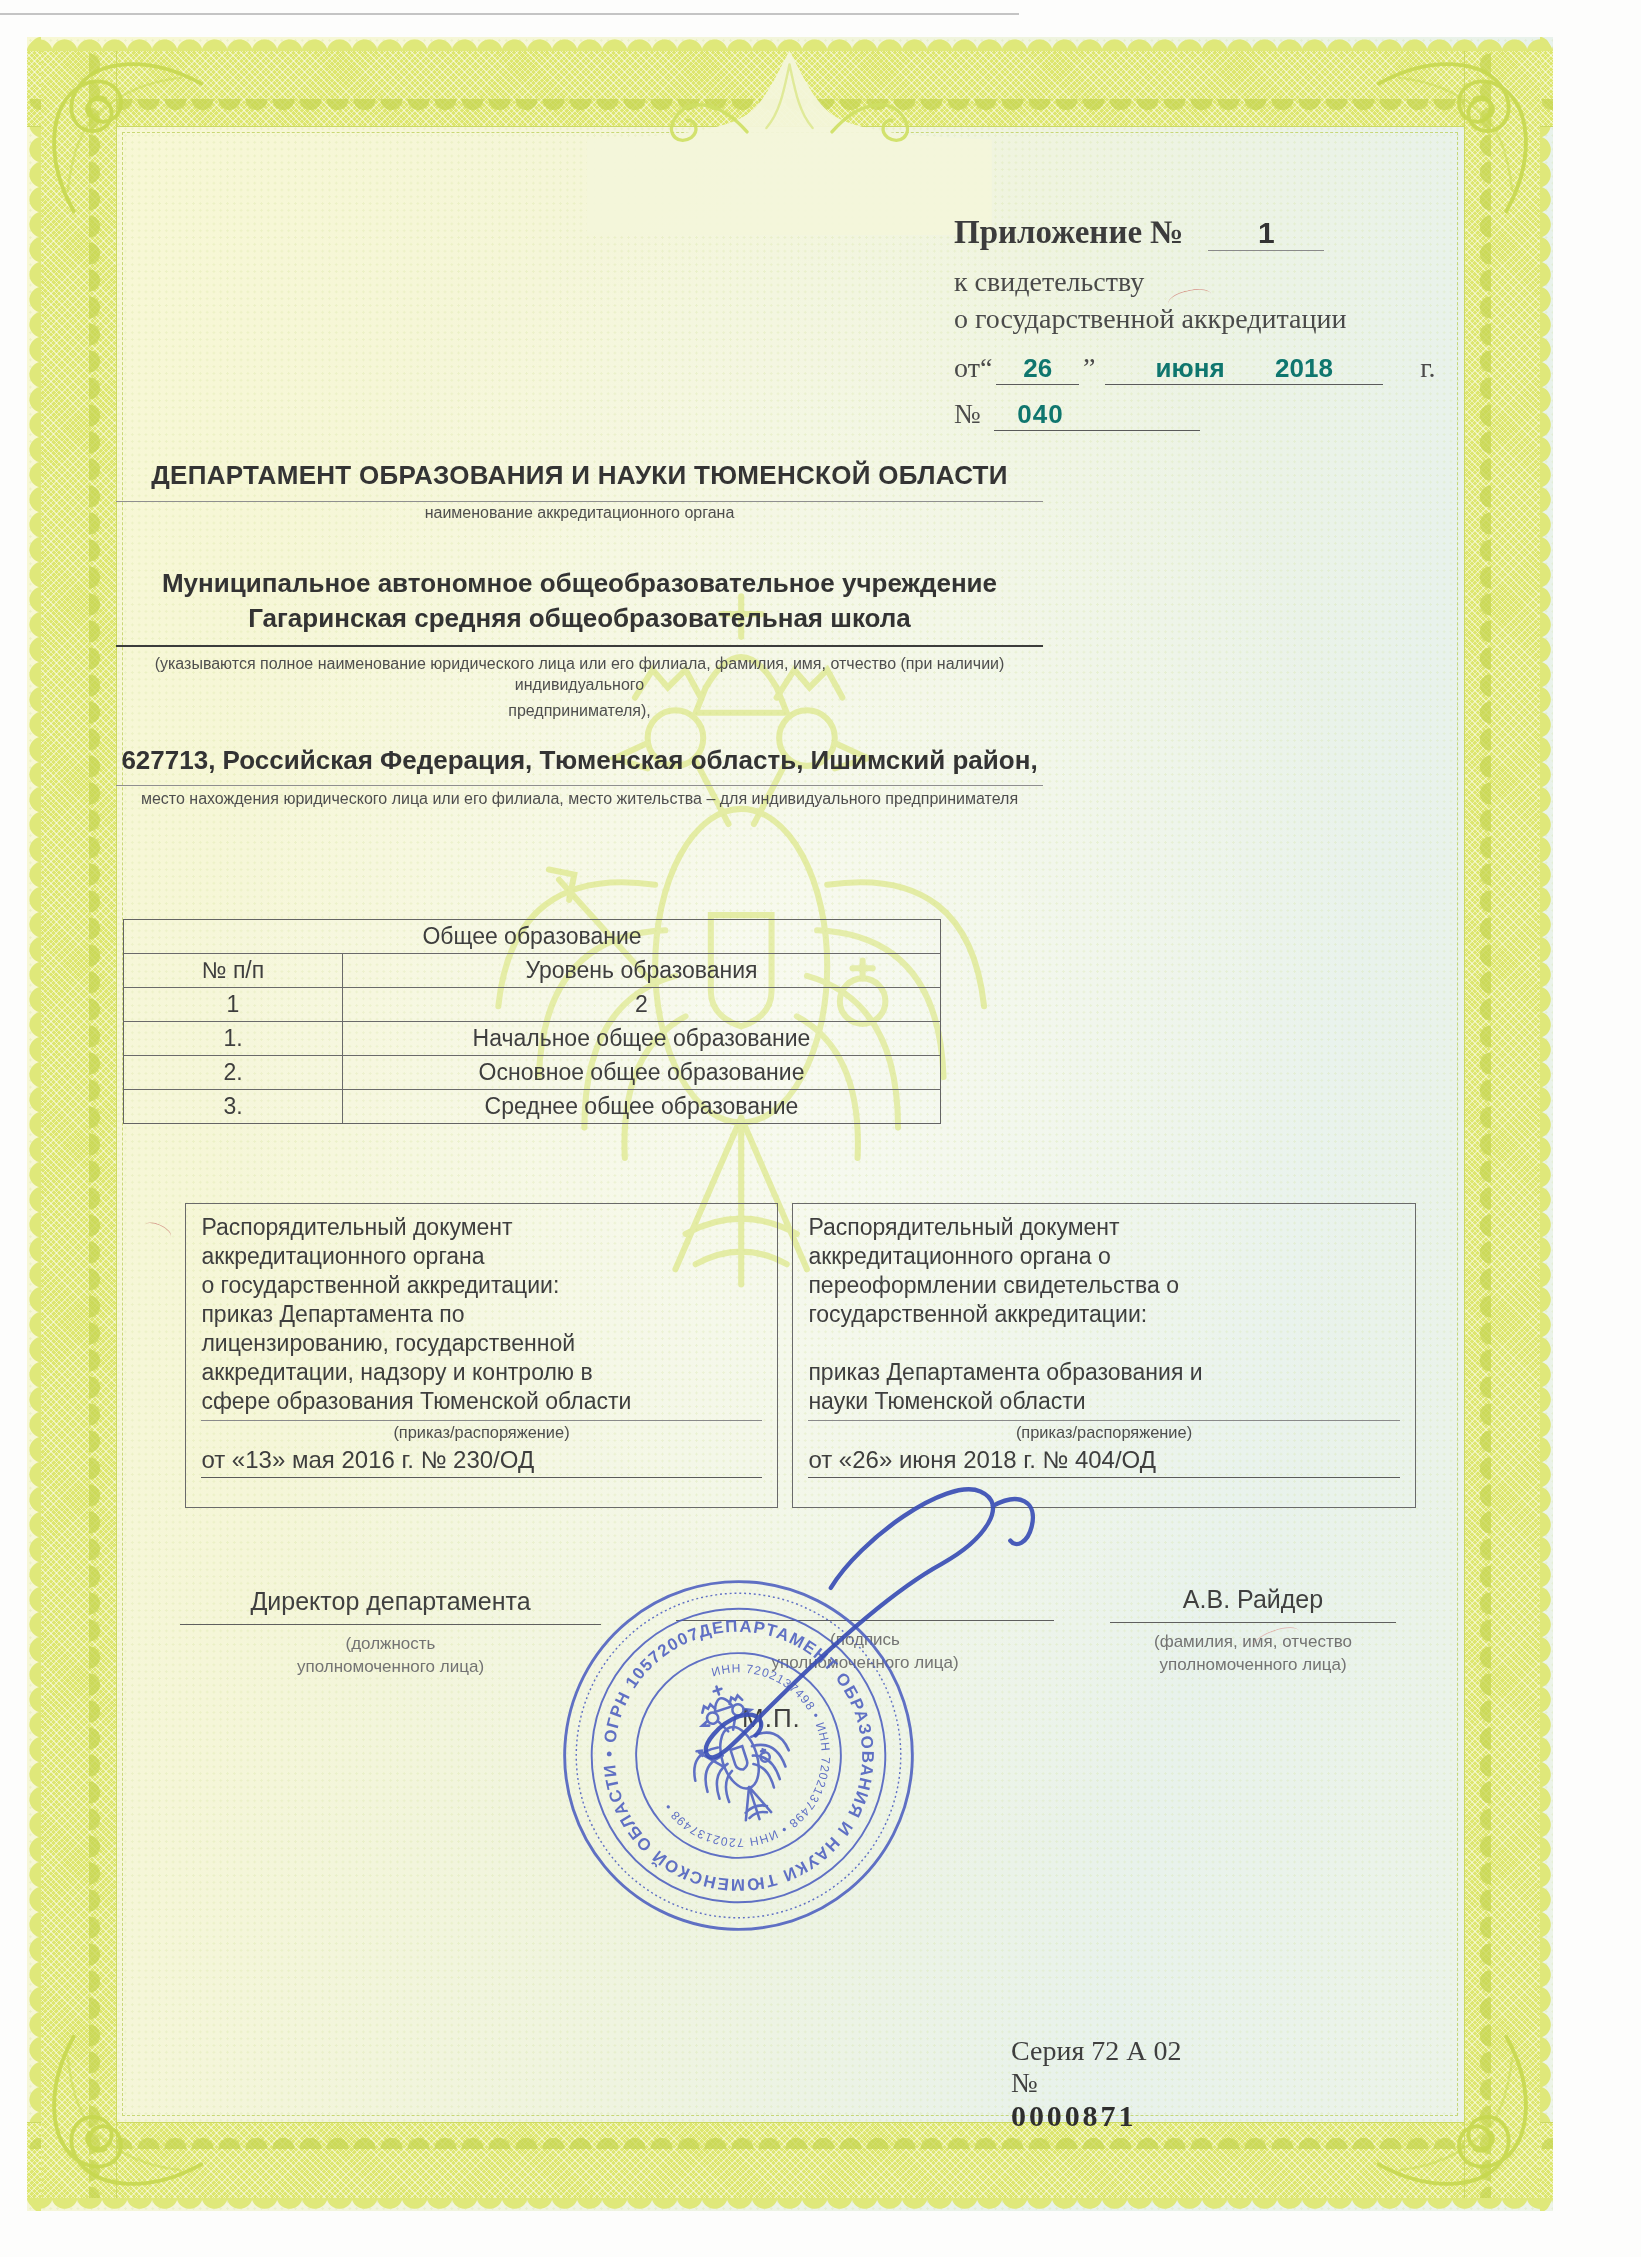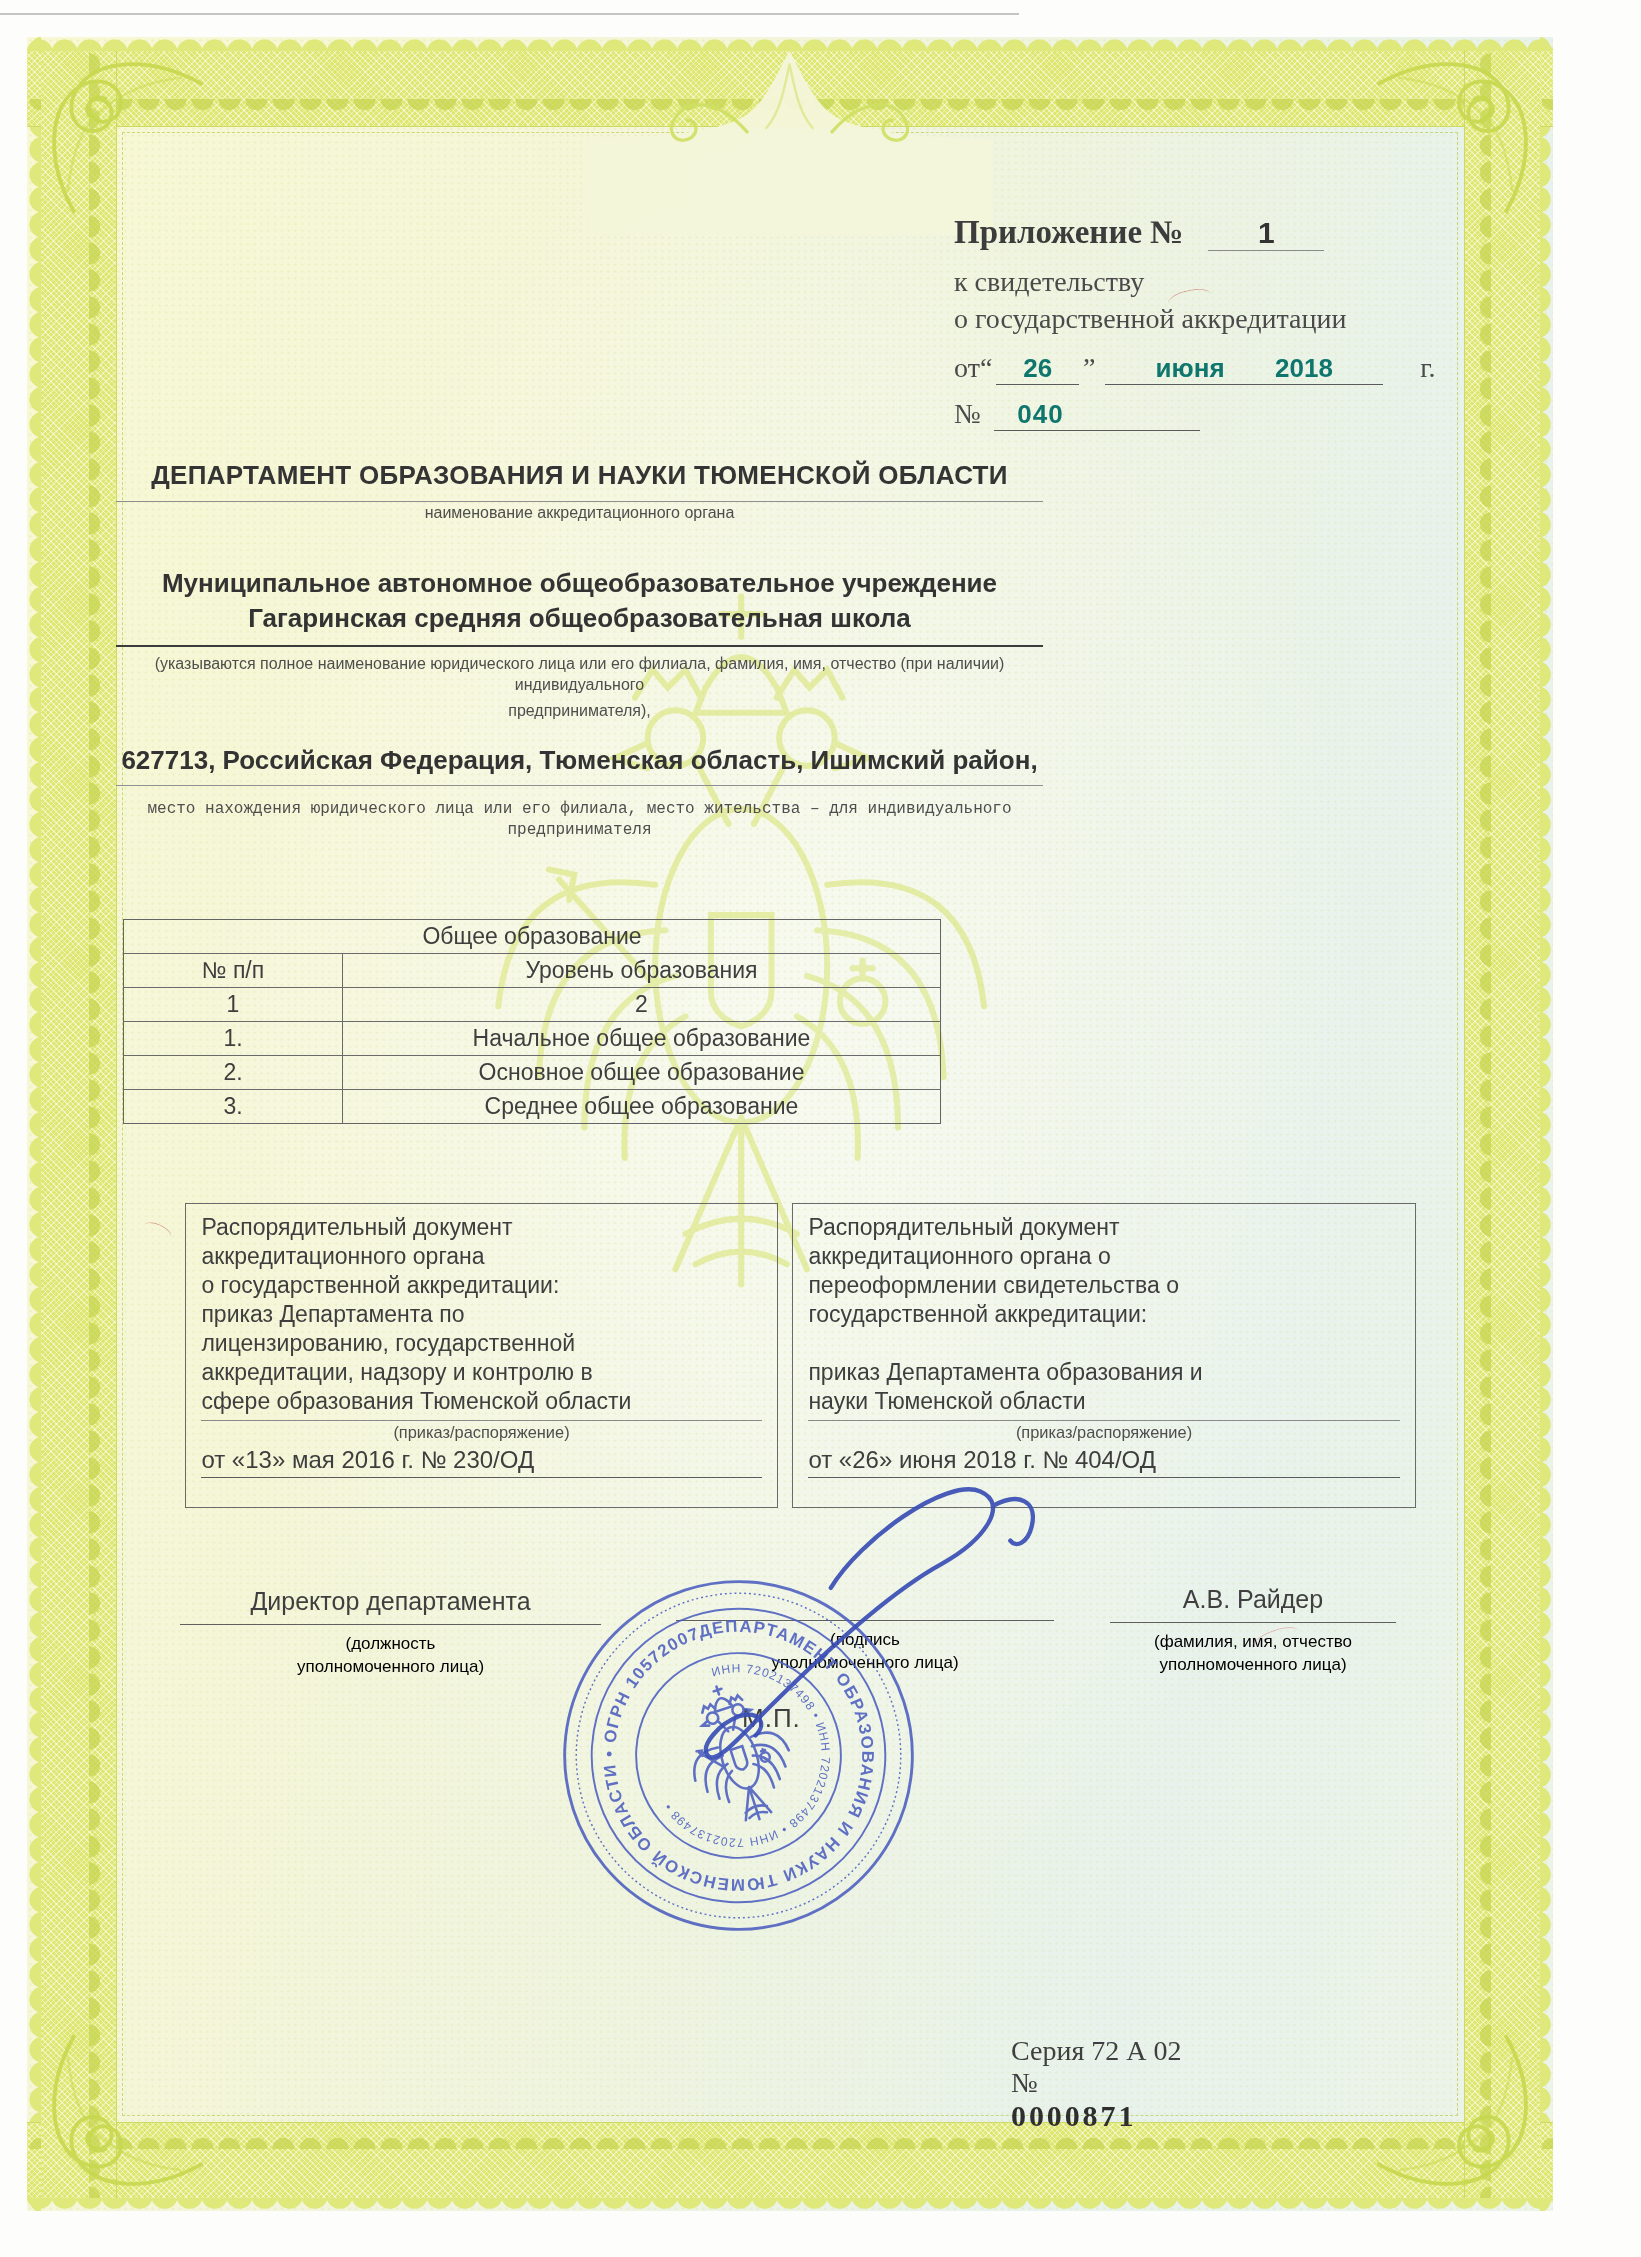--- a/index.html
+++ b/index.html
@@ -60,40 +60,40 @@
   .authority{left:116px;top:460px;width:927px;text-align:center;}
   .authority-name{font-weight:bold;font-size:26px;color:#343434;letter-spacing:0.3px;}
   .rule1{height:1px;background:#8f8f8f;margin-top:9.7px;}
   .cap{font-size:16px;color:#4e4e4e;line-height:21px;}
   .org{left:116px;top:566px;width:927px;text-align:center;}
   .org-line{font-weight:bold;font-size:26px;line-height:35px;color:#333;}
   .rule2{height:2.4px;background:#3c3c3c;margin-top:8.7px;}
   .org .cap{margin-top:4.8px;}
   .addr{left:116px;top:743px;width:927px;text-align:center;}
   .addr .rule1{margin-top:6.8px;}
-  .addr .cap{margin-top:13px;font-family:Liberation Mono, monospace;}
+  .addr .cap{margin-top:2px;}
   
   .edu-table{left:123px;top:919px;width:816px;border:1.9px solid #646464;background:rgba(255,255,255,.06);}
   .trow{display:flex;height:33px;line-height:33px;font-size:23px;color:#3e3e3e;border-top:1.4px solid #6a6a6a;}
   .trow:first-child{border-top:none;}
   .tc1{width:218px;border-right:1.4px solid #6a6a6a;text-align:center;}
   .tc2{flex:1;text-align:center;}
   .tfull{flex:1;text-align:center;}
   
   .obox{border:1.9px solid #6a6a6a;box-sizing:border-box;padding:8.7px 15.4px 0;font-size:23px;line-height:29px;color:#3e3e3e;}
   .obox-left{left:185px;top:1203px;width:593px;height:305px;}
   .obox-right{left:792px;top:1203px;width:624px;height:305px;}
   .box-body{white-space:pre-line;}
   .box-rule{height:1px;background:#8a8a8a;margin-top:4.8px;}
   .box-cap{text-align:center;font-size:16.4px;color:#4e4e4e;line-height:23px;}
   .box-order{font-size:24px;border-bottom:1.9px solid #5a5a5a;padding-bottom:2.9px;margin-top:1px;}
   
   .sig-line{position:absolute;height:1.4px;background:#5f5f5f;}
   .sig-label{position:absolute;font-size:25px;color:#3f3f3f;text-align:center;}
-  .sig-cap{position:absolute;font-size:17px;color:#000000;text-align:center;line-height:23px;}
+  .sig-cap{position:absolute;font-size:17px;color:#737373;text-align:center;line-height:23px;}
   .mp{position:absolute;left:742px;top:1703px;font-size:26px;color:#3f3f3f;letter-spacing:1px;text-align:center;}
   .stamp{position:absolute;left:555px;top:1572px;width:367px;height:367px;color:#4c5ec0;opacity:.88;}
   .signature-stroke{position:absolute;left:541px;top:1448px;width:541px;height:386px;color:#3a4eb5;}
   .serial{position:absolute;left:951px;top:2035px;width:463px;display:flex;align-items:baseline;
           font-family:"Liberation Serif",serif;font-size:28px;color:#3f3f3f;flex-direction:column;}
   .serial-no-label{margin-left:60px;}
   .serial-number{margin-left:15.4px;font-weight:bold;font-size:30px;letter-spacing:2.9px;color:#2e2e2e;}
   
   .fiber{position:absolute;border-radius:50%;}
 </style>

